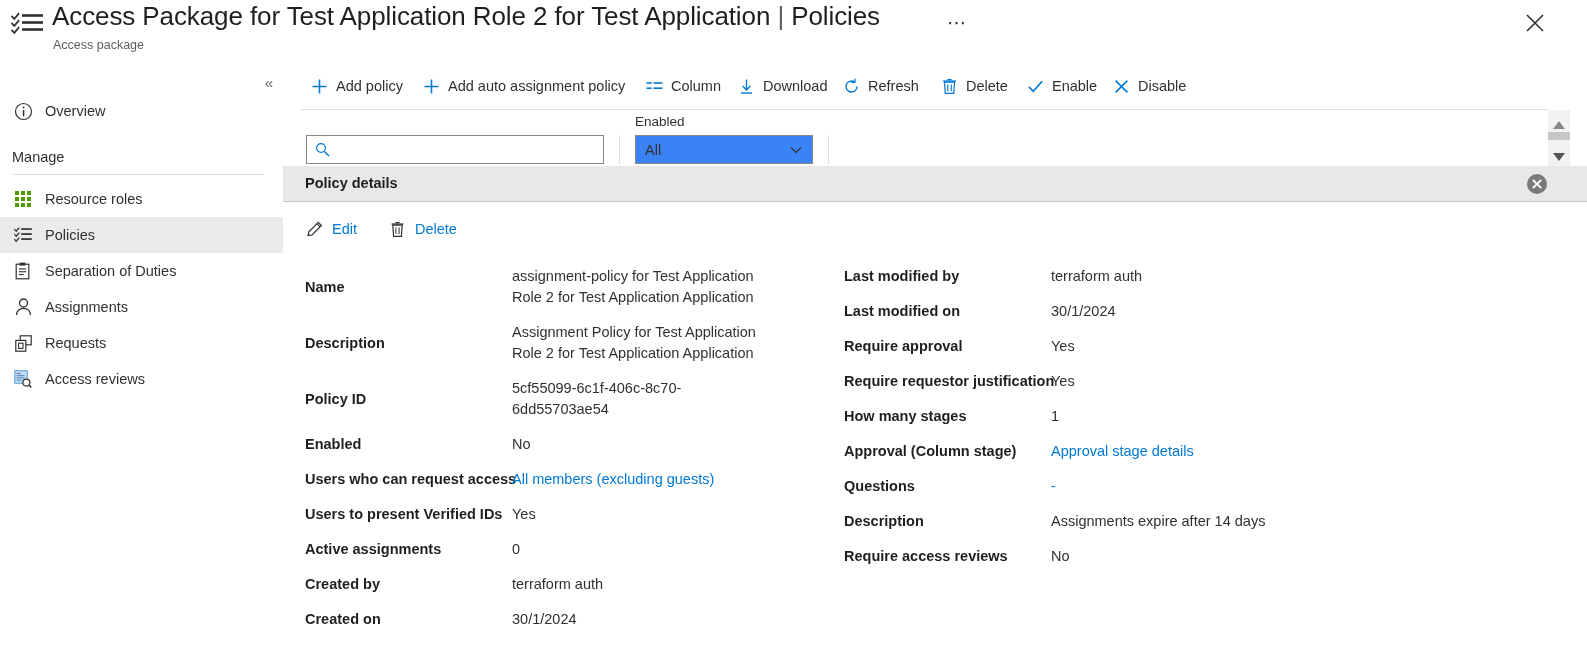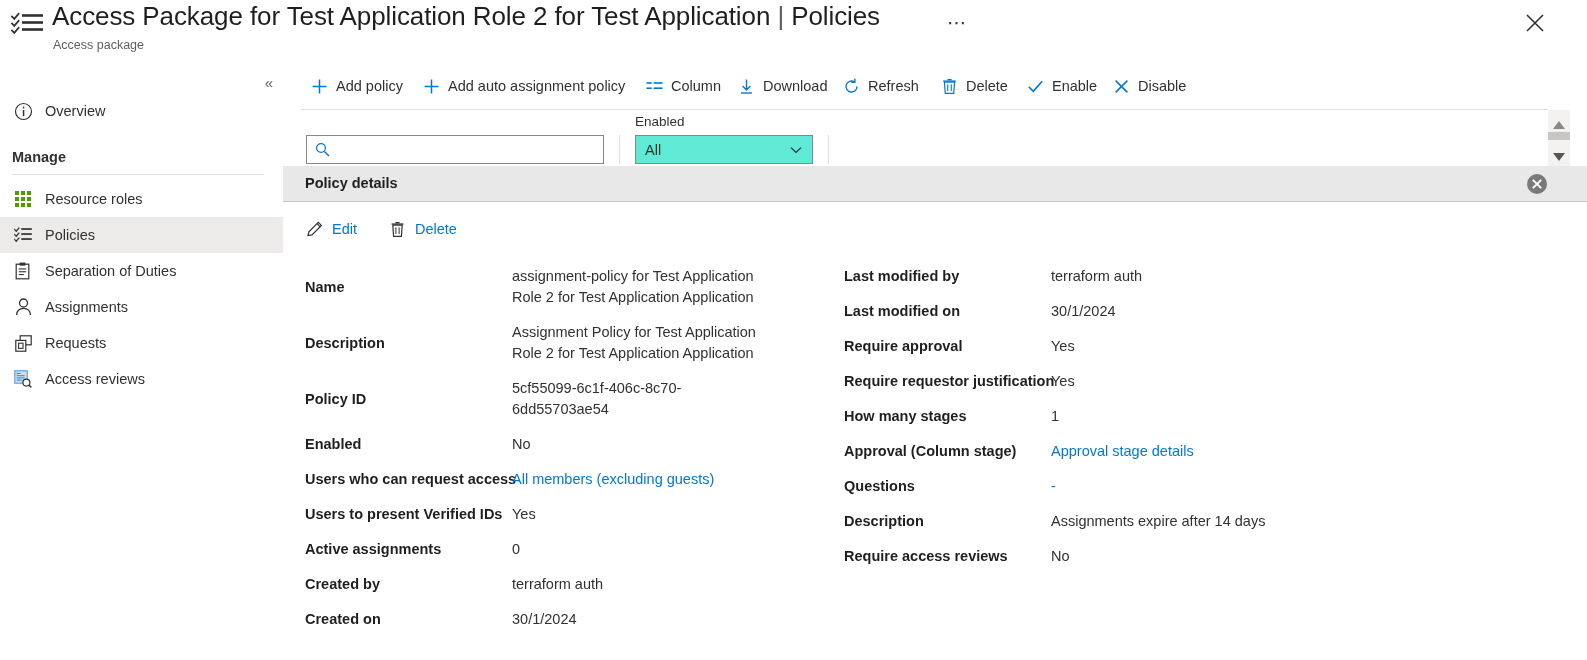--- a/index.html
+++ b/index.html
@@ -50,21 +50,21 @@
     position: absolute; left: 0; width: 283px; height: 36px;
     display: flex; align-items: center; cursor: pointer;
   }
   .nav-item.sel { background: #edebe9; }
   .nav-ico {
     width: 22px; height: 22px; margin-left: 12px; margin-right: 11px;
     display: flex; align-items: center; justify-content: center; flex: 0 0 auto;
   }
   .nav-label { font-size: 14.5px; color: #323130; white-space: nowrap; }
   .nav-group {
-    position: absolute; left: 12px; font-size: 14.5px; font-weight: 700; color: #323130;
+    position: absolute; left: 12px; font-size: 14.5px; font-weight: 400; color: #323130;
   }
   .nav-rule { position: absolute; left: 12px; width: 252px; height: 1px; background: #e1dfdd; }
   .side-scroll {
     position: absolute; left: 286px; top: 96px; width: 9px; height: 36px;
     background: #c8c6c4; cursor: pointer;
   }
 
   
   .toolbar { position: absolute; left: 283px; top: 62px; width: 1304px; height: 48px; background: #fff; }
   .tb-btn {
@@ -83,21 +83,21 @@
   }
   .search-ico { width: 16px; height: 16px; margin-left: 8px; margin-right: 6px; flex: 0 0 auto; }
   .search-inp {
     border: none; outline: none; background: transparent; flex: 1;
     font-family: "Liberation Sans", sans-serif; font-size: 15px; color: #323130; height: 100%; margin-top: 48px;
   }
   .search-inp::placeholder { color: #8b8988; }
   .flt-label { position: absolute; left: 352px; top: 4px; font-size: 13.5px; color: #323130; }
   .flt-select {
     position: absolute; left: 352px; top: 25px; width: 178px; height: 29px;
-    border: 1px solid #8a8886; background: #5eead4; display: flex; align-items: center;
+    border: 1px solid #8a8886; background: #3b82f6; display: flex; align-items: center;
     cursor: pointer;
   }
   .flt-val { margin-left: 9px; font-size: 14.5px; color: #323130; flex: 1; }
   .flt-chev { margin-right: 9px; width: 14px; height: 14px; flex: 0 0 auto; }
   .flt-divider { position: absolute; top: 25px; width: 1px; height: 29px; background: #e1dfdd; }
 
   
   .list-scrollbar {
     position: absolute; left: 1548px; top: 110px; width: 22px; height: 58px;
     background: #f3f2f1; cursor: pointer;

